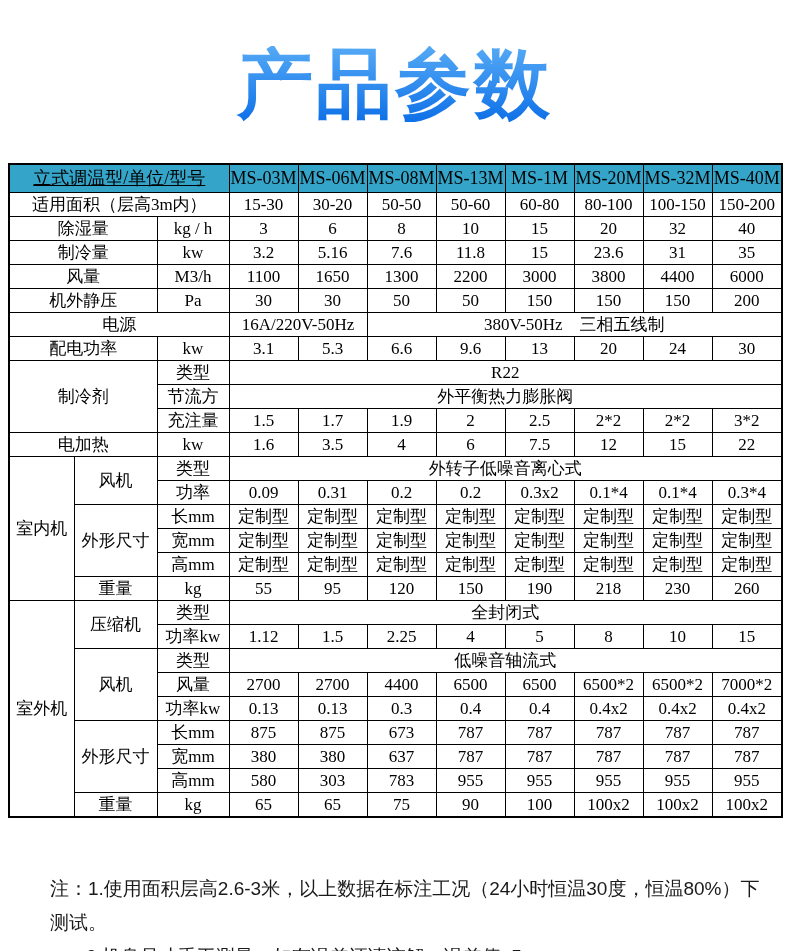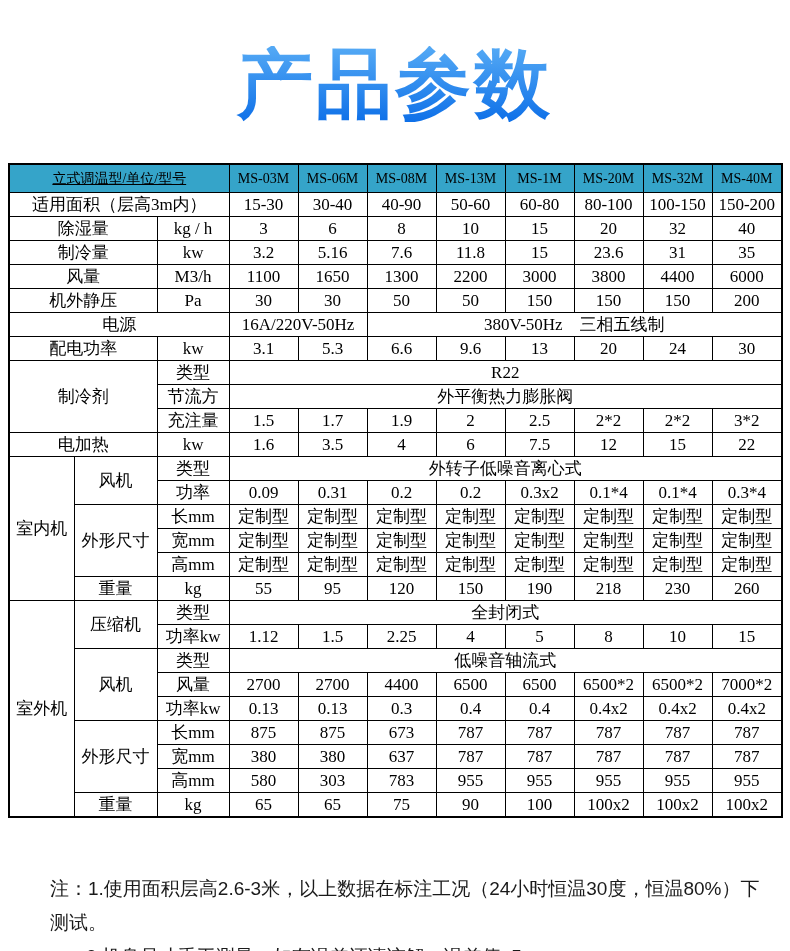--- a/index.html
+++ b/index.html
@@ -29,21 +29,21 @@
   }
   table.spec td, table.spec th{
     border:1px solid var(--border);
     text-align:center;vertical-align:middle;
     height:23px;line-height:23px;padding:0 1px;
     white-space:nowrap;overflow:hidden;
     font-weight:normal;color:#000;
   }
   table.spec tr.head th{
     background:var(--header-bg);
-    font-size:14px;height:27px;line-height:27px;text-align:center;
+    font-size:18px;height:27px;line-height:27px;text-align:center;
   }
   table.spec .u{text-decoration:underline;}
   .notes{
     position:absolute;left:50px;top:872px;width:710px;
     font-size:19px;line-height:34px;color:#1a1a1a;
     font-family:"Liberation Sans", sans-serif;
   }
   .notes .indent{padding-left:36px;}
 </style>
 </head>
@@ -73,22 +73,22 @@
         <th>MS-08M</th>
         <th>MS-13M</th>
         <th>MS-1M</th>
         <th>MS-20M</th>
         <th>MS-32M</th>
         <th>MS-40M</th>
       </tr>
       <tr>
         <td colspan="3">适用面积（层高3m内）</td>
         <td>15-30</td>
-        <td>30-40</td>
-        <td>40-90</td>
+        <td>30-20</td>
+        <td>50-50</td>
         <td>50-60</td>
         <td>60-80</td>
         <td>80-100</td>
         <td>100-150</td>
         <td>150-200</td>
       </tr>
       <tr>
         <td colspan="2">除湿量</td>
         <td>kg / h</td>
         <td>3</td>

